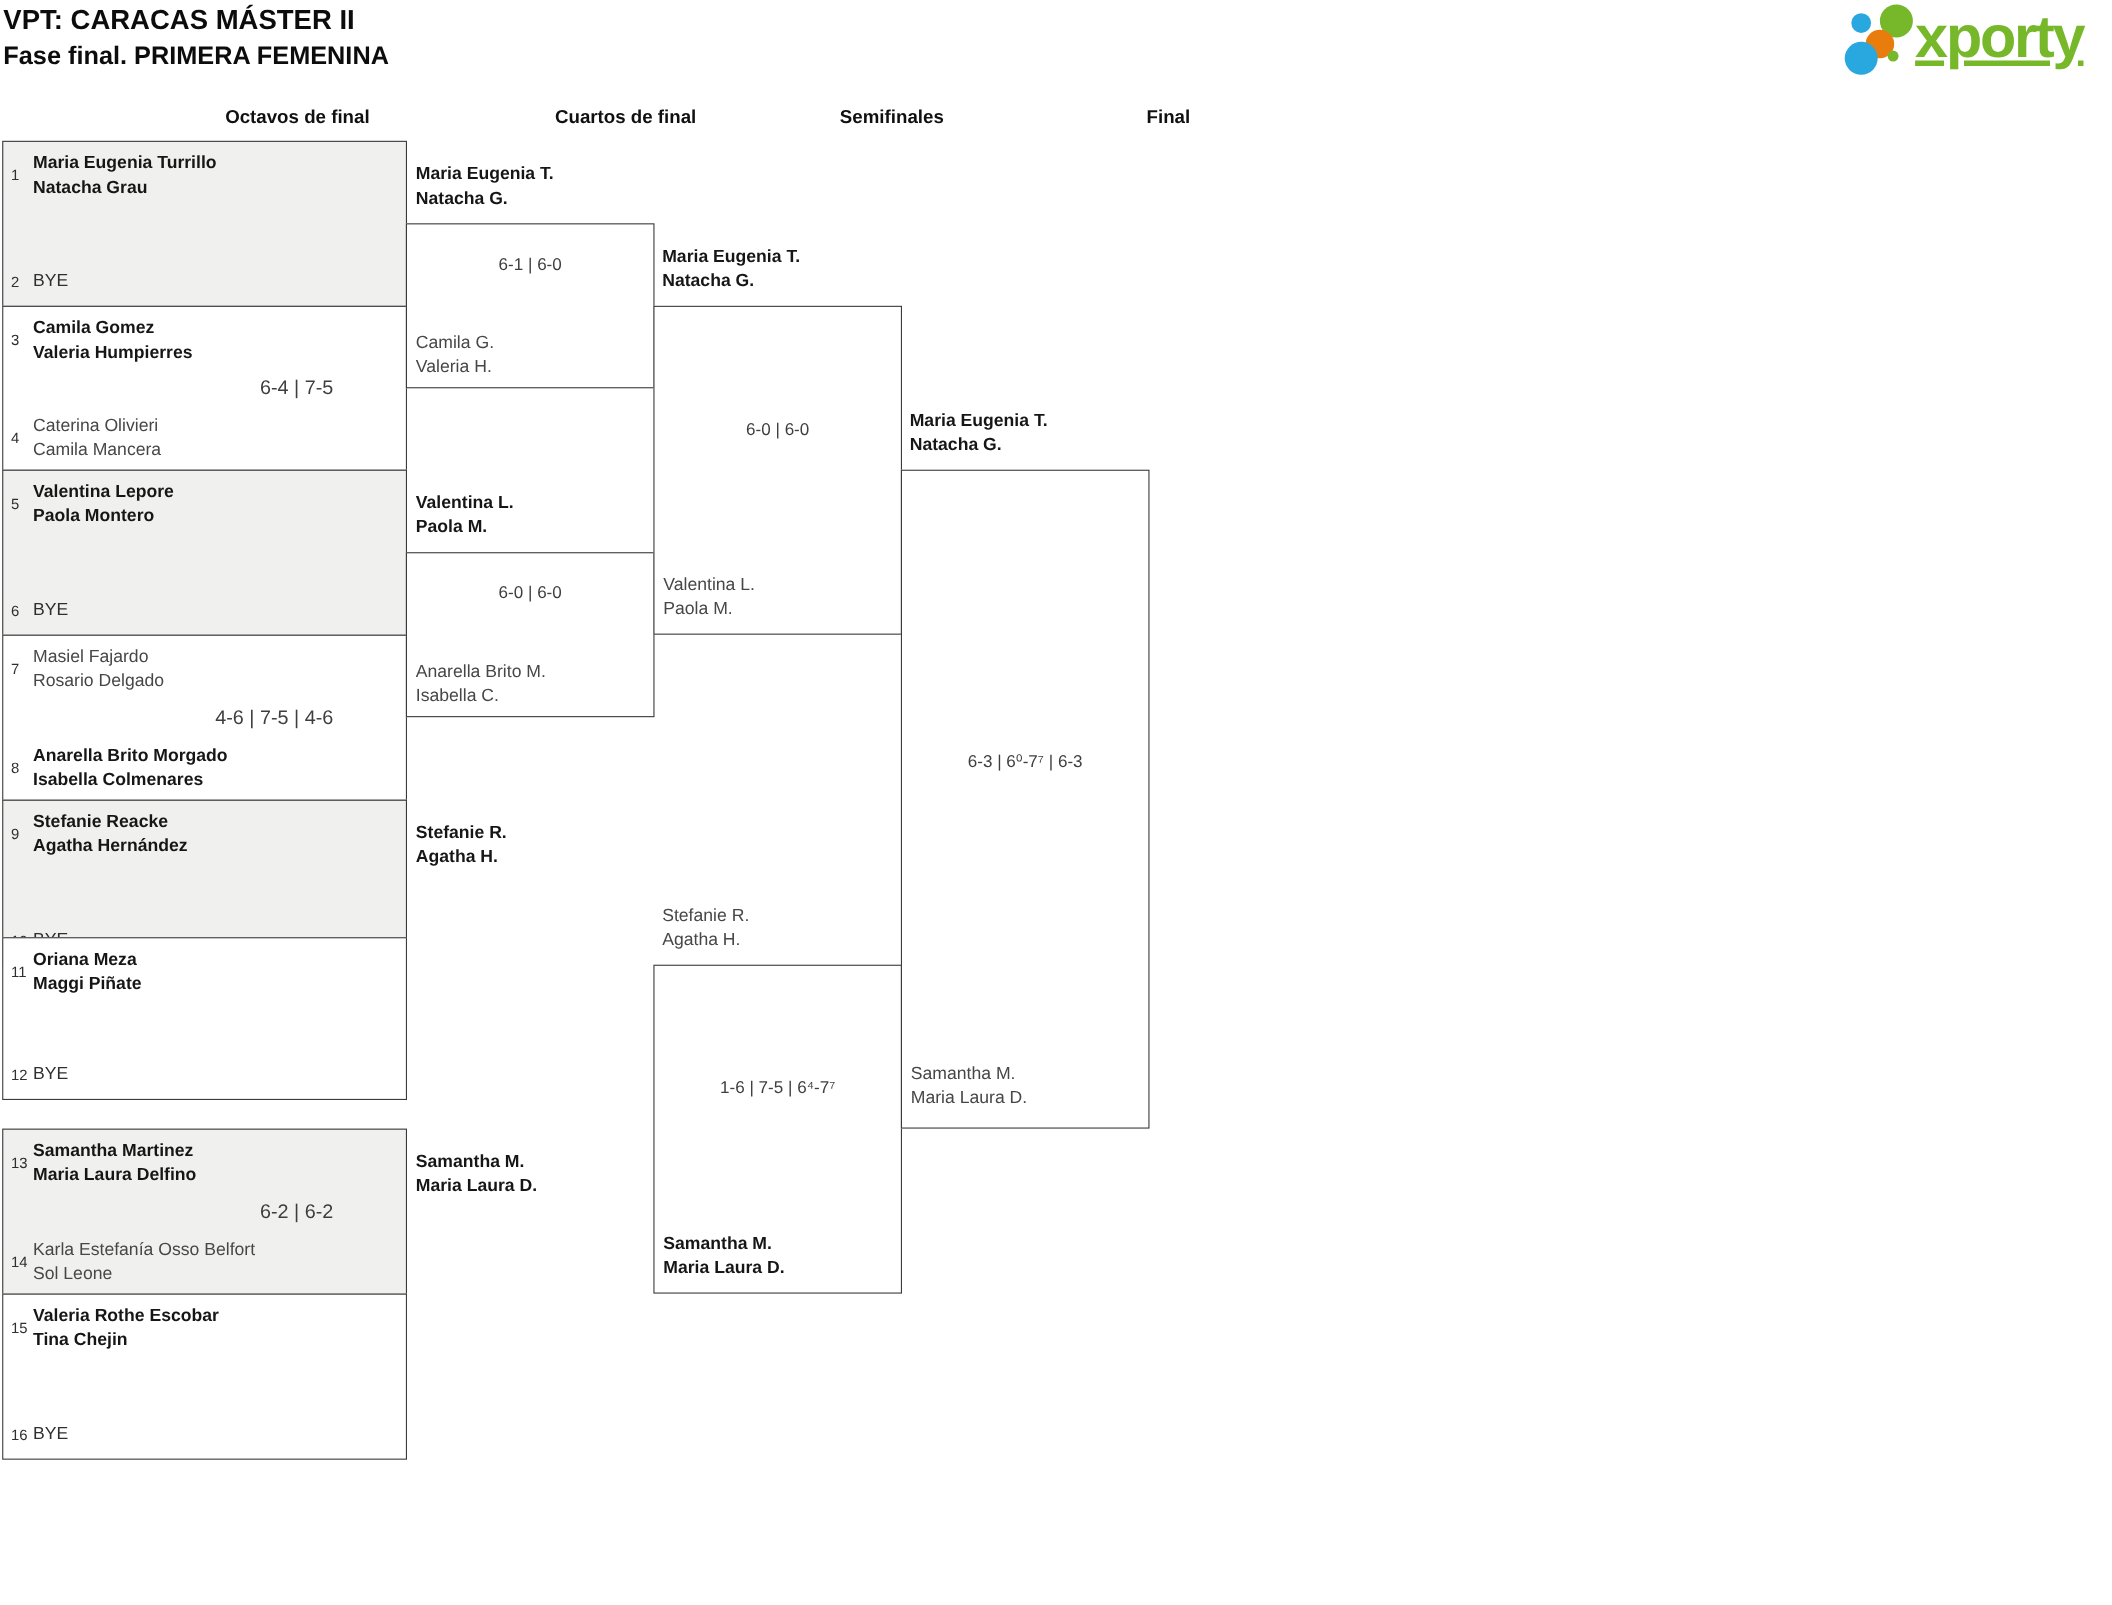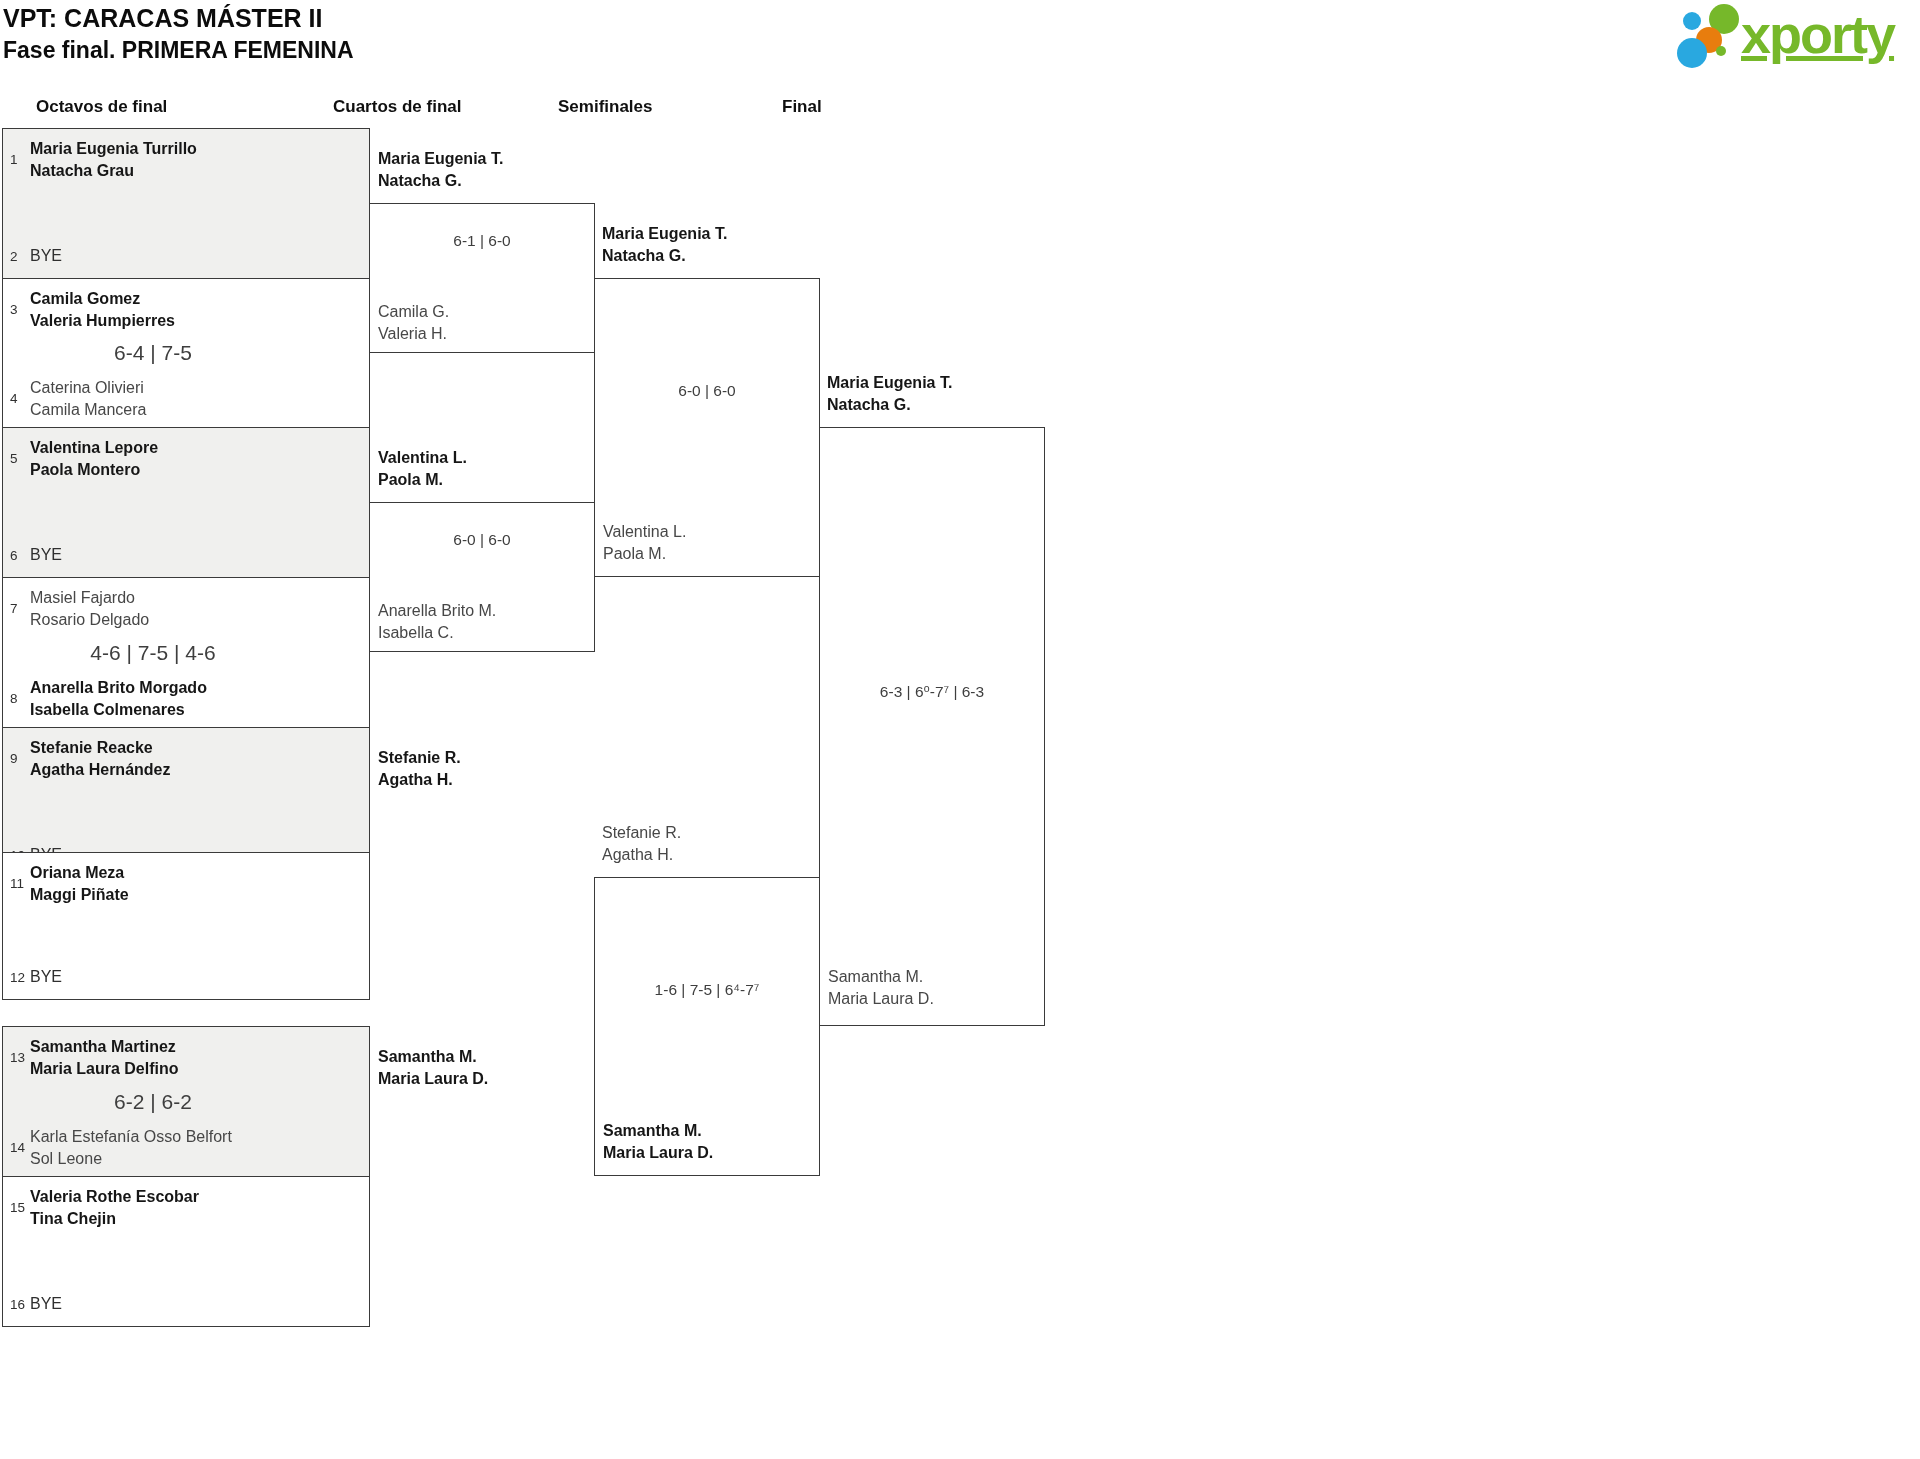--- a/index.html
+++ b/index.html
@@ -2,39 +2,39 @@
 <html><head>
 <meta charset="utf-8">
 <style>
   html,body { margin:0; padding:0; background:#ffffff; }
   body { font-family:"Liberation Sans","DejaVu Sans",sans-serif; }
   .page { position:relative; width:1920px; height:1459px; background:#fff; overflow:hidden; }
 
   .title    { position:absolute; left:3px; top:4px;  font-size:25px; font-weight:bold; color:#0c0c0c; }
   .subtitle { position:absolute; left:3px; top:37px; font-size:23px; font-weight:bold; color:#0c0c0c; }
 
-  .round-h { position:absolute; top:97px; width:300px; text-align:left;
+  .round-h { position:absolute; top:97px; width:300px; text-align:right;
              font-size:17px; font-weight:bold; color:#101010; }
 
   
   .obox { position:absolute; left:2px; width:368px; box-sizing:border-box;
           border:1px solid #3a3a3a; background:#fff; }
   .obox.gray { background:#f0f0ee; }
 
   .team { position:absolute; left:7px; display:flex; align-items:center; }
   .team .num { flex:0 0 20px; width:20px; font-size:13.5px; color:#303030; }
   .names { font-size:16px; line-height:21.5px; color:#474747; }
   .winner .names, .names.winner { font-weight:bold; color:#161616; }
   .team.top { top:9px; }
   .team.bot { bottom:7px; }
   .team.botbye { bottom:13px; }
   .byetxt { font-size:16px; color:#2f2f2f; }
 
   .oscore { position:absolute; left:0; width:300px; top:50%; transform:translateY(-50%);
-            text-align:center; font-size:21px; color:#3e3e3e; }
+            text-align:right; font-size:18px; color:#3e3e3e; }
 
   
   .mbox { position:absolute; box-sizing:border-box; border:1px solid #3a3a3a; background:#fff; }
   .mscore { position:absolute; left:0; width:100%; text-align:center;
             font-size:15.5px; color:#3e3e3e; }
   .loserblk { position:absolute; left:8px; font-size:16px; line-height:21.5px; color:#474747; }
   .loserblk.winner { font-weight:bold; color:#161616; }
 
   .wlabel { position:absolute; font-size:16px; line-height:21.5px; color:#474747; }
   .wlabel.winner { font-weight:bold; color:#161616; }

